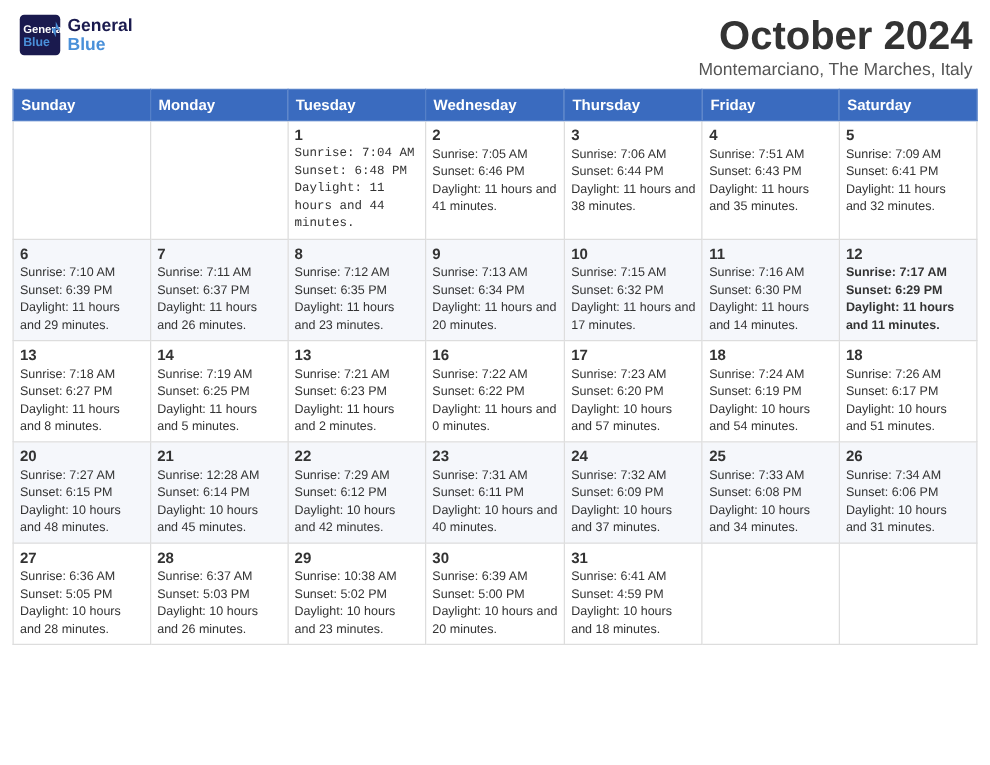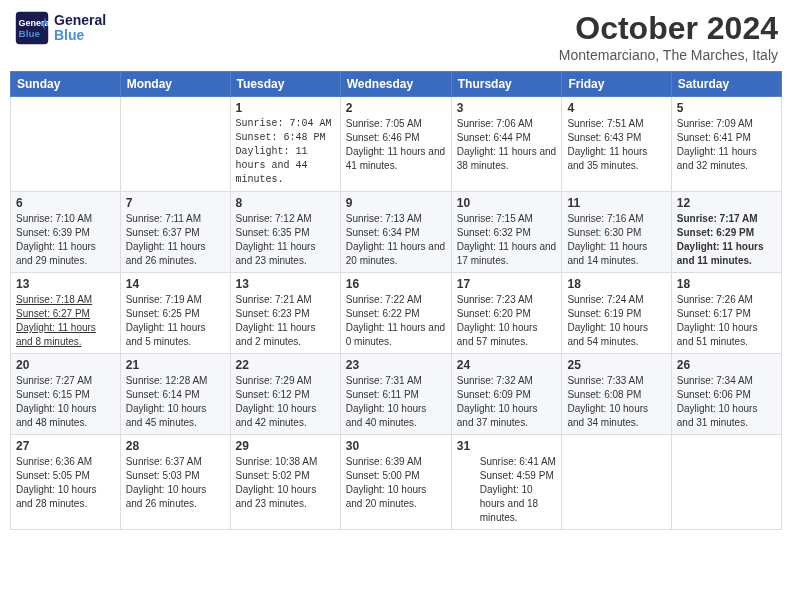--- a/index.html
+++ b/index.html
@@ -189,21 +189,21 @@
         <td>
           <span class="day-num">12</span>
           <div class="day-info" style="white-space: pre-line; font-weight: bold;">Sunrise: 7:17 AM
 Sunset: 6:29 PM
 Daylight: 11 hours and 11 minutes.</div>
         </td>
       </tr>
       <tr>
         <td>
           <span class="day-num">13</span>
-          <div class="day-info" style="white-space: pre-line; text-decoration: underline;">Sunrise: 7:18 AM
+          <div class="day-info" style="white-space: pre-line;">Sunrise: 7:18 AM
 Sunset: 6:27 PM
 Daylight: 11 hours and 8 minutes.</div>
         </td>
         <td>
           <span class="day-num">14</span>
           <div class="day-info" style="white-space: pre-line;">Sunrise: 7:19 AM
 Sunset: 6:25 PM
 Daylight: 11 hours and 5 minutes.</div>
         </td>
         <td>
@@ -301,21 +301,21 @@
 Daylight: 10 hours and 23 minutes.</div>
         </td>
         <td>
           <span class="day-num">30</span>
           <div class="day-info" style="white-space: pre-line;">Sunrise: 6:39 AM
 Sunset: 5:00 PM
 Daylight: 10 hours and 20 minutes.</div>
         </td>
         <td>
           <span class="day-num">31</span>
-          <div class="day-info" style="white-space: pre-line; margin-left: 23px;">Sunrise: 6:41 AM
+          <div class="day-info" style="white-space: pre-line;">Sunrise: 6:41 AM
 Sunset: 4:59 PM
 Daylight: 10 hours and 18 minutes.</div>
         </td>
         <td class="empty-cell"></td>
         <td class="empty-cell"></td>
       </tr>
     </tbody>
 </table>
 
 </body></html>

